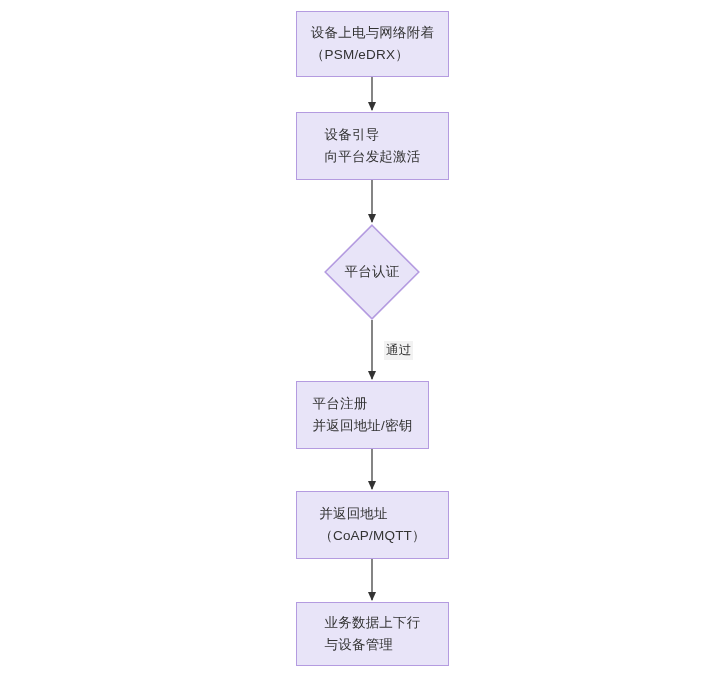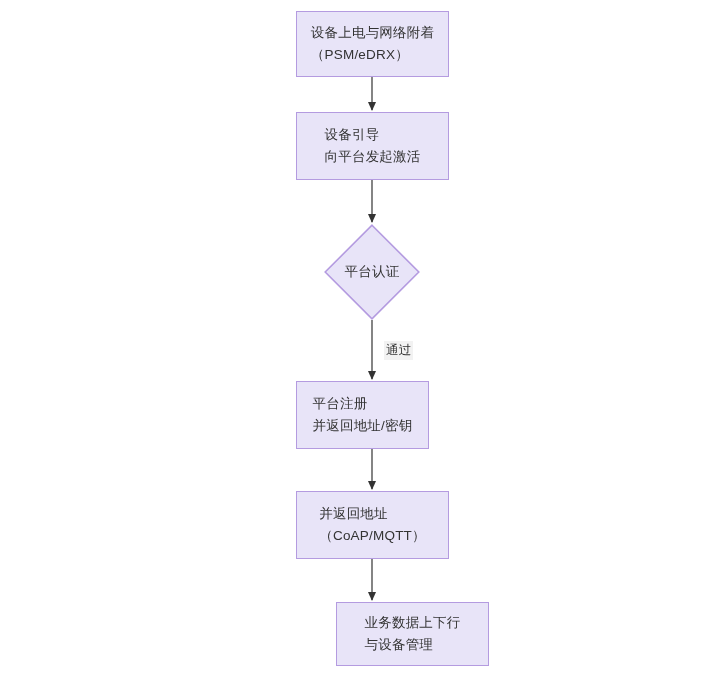--- a/index.html
+++ b/index.html
@@ -131,18 +131,18 @@
   <div class="node node-process" style="left:296px; top:381px; width:133px; height:68px;">
     <span class="node-label">平台注册
 并返回地址/密钥</span>
   </div>
 
   <div class="node node-process" style="left:296px; top:491px; width:153px; height:68px;">
     <span class="node-label">并返回地址
 （CoAP/MQTT）</span>
   </div>
 
-  <div class="node node-process" style="left:296px; top:602px; width:153px; height:64px;margin-left:40px;">
+  <div class="node node-process" style="left:296px; top:602px; width:153px; height:64px;">
     <span class="node-label">业务数据上下行
 与设备管理</span>
   </div>
 
 </div>
 
 </body></html>

